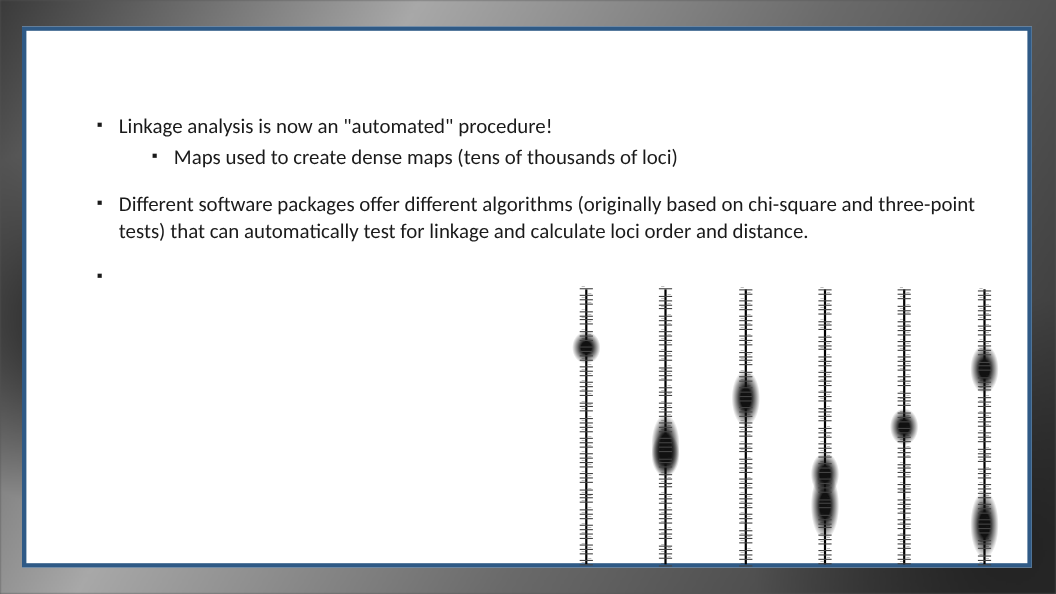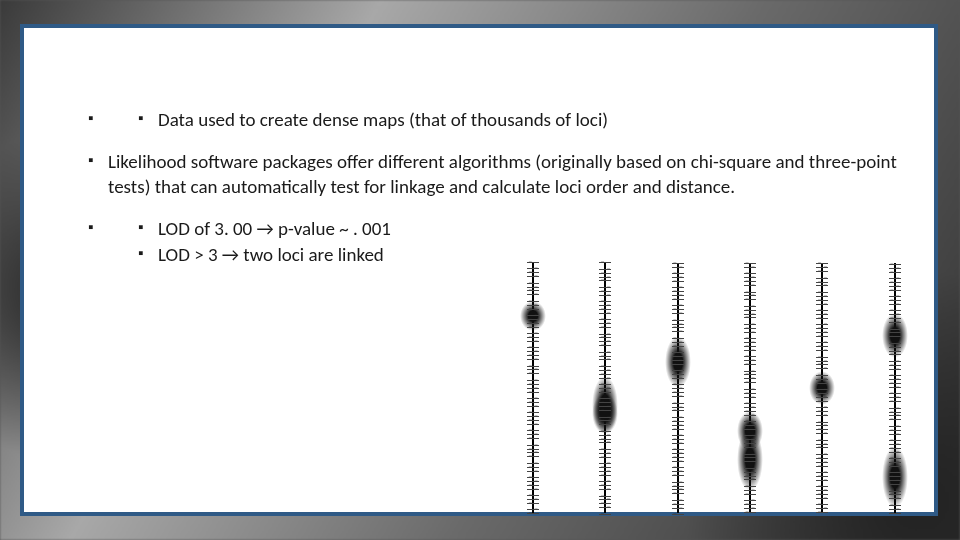--- a/index.html
+++ b/index.html
@@ -141,30 +141,27 @@
 <body>
 
 <div class="bg"></div>
 
 <div class="slide">
 
 
   <div class="content">
     <ul class="top">
       <li>
+        <span>Linkage analysis is now an "automated" procedure!</span>
         <ul class="sub">
-          <li>Data used to create dense maps (that of thousands of loci)</li>
+          <li>Maps used to create dense maps (tens of thousands of loci)</li>
         </ul>
       </li>
-      <li>Likelihood software packages offer different algorithms (originally based on chi-square and three-point tests) that can automatically test for linkage and calculate loci order and distance.</li>
+      <li>Different software packages offer different algorithms (originally based on chi-square and three-point tests) that can automatically test for linkage and calculate loci order and distance.</li>
       <li class="lod-wrap">
-        <ul class="sub">
-          <li>LOD of 3. 00 → p-value ~ . 001</li>
-          <li>LOD &gt; 3 → two loci are linked</li>
-        </ul>
       </li>
     </ul>
   </div>
 
   <div class="maps" aria-label="dense genetic linkage maps — six vertical chromosomes with many locus labels">
       <div class="chrom">
         <div class="axis"></div>
         <div class="bulge" style="top: 15%; height: 30px;"></div>
         <div class="tick" style="top: -0.45%;"></div>
         <div class="locus left" style="top: calc(-0.45% - 2px);">—</div>

